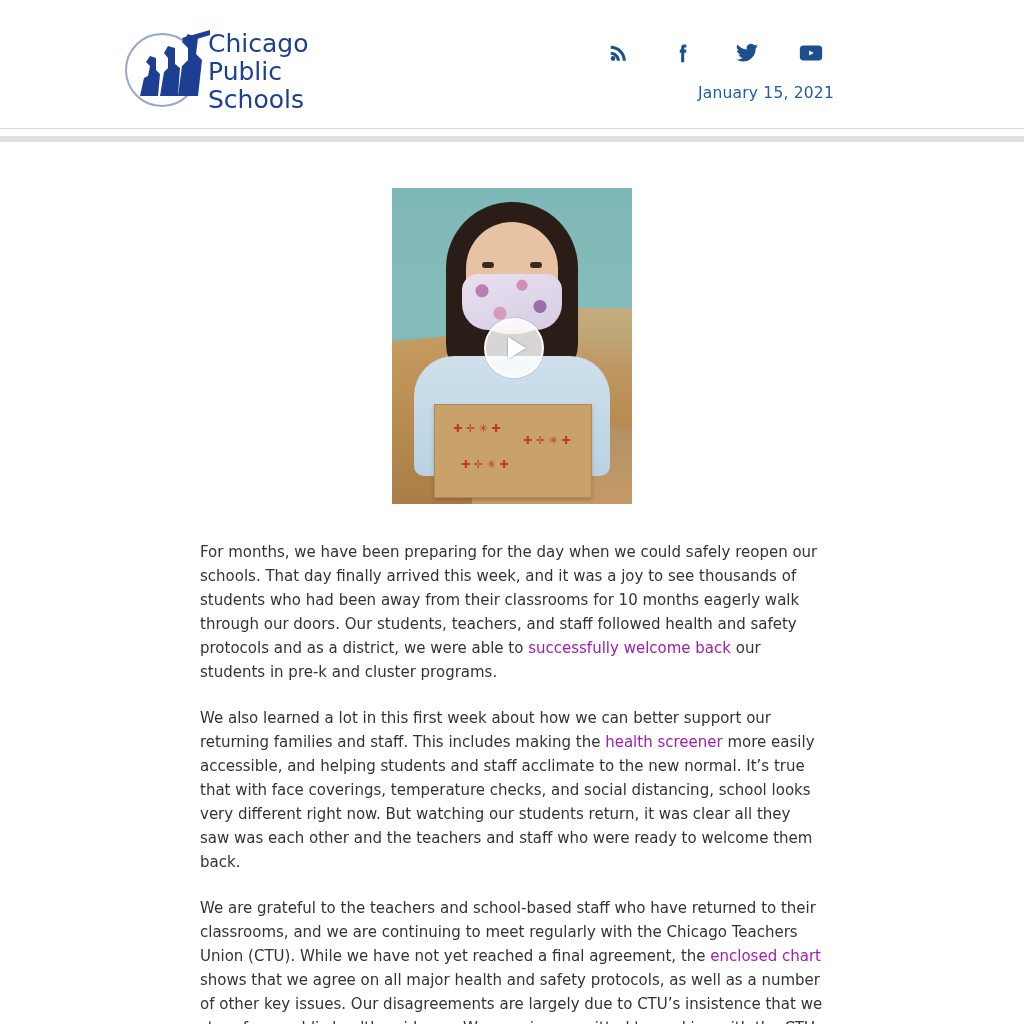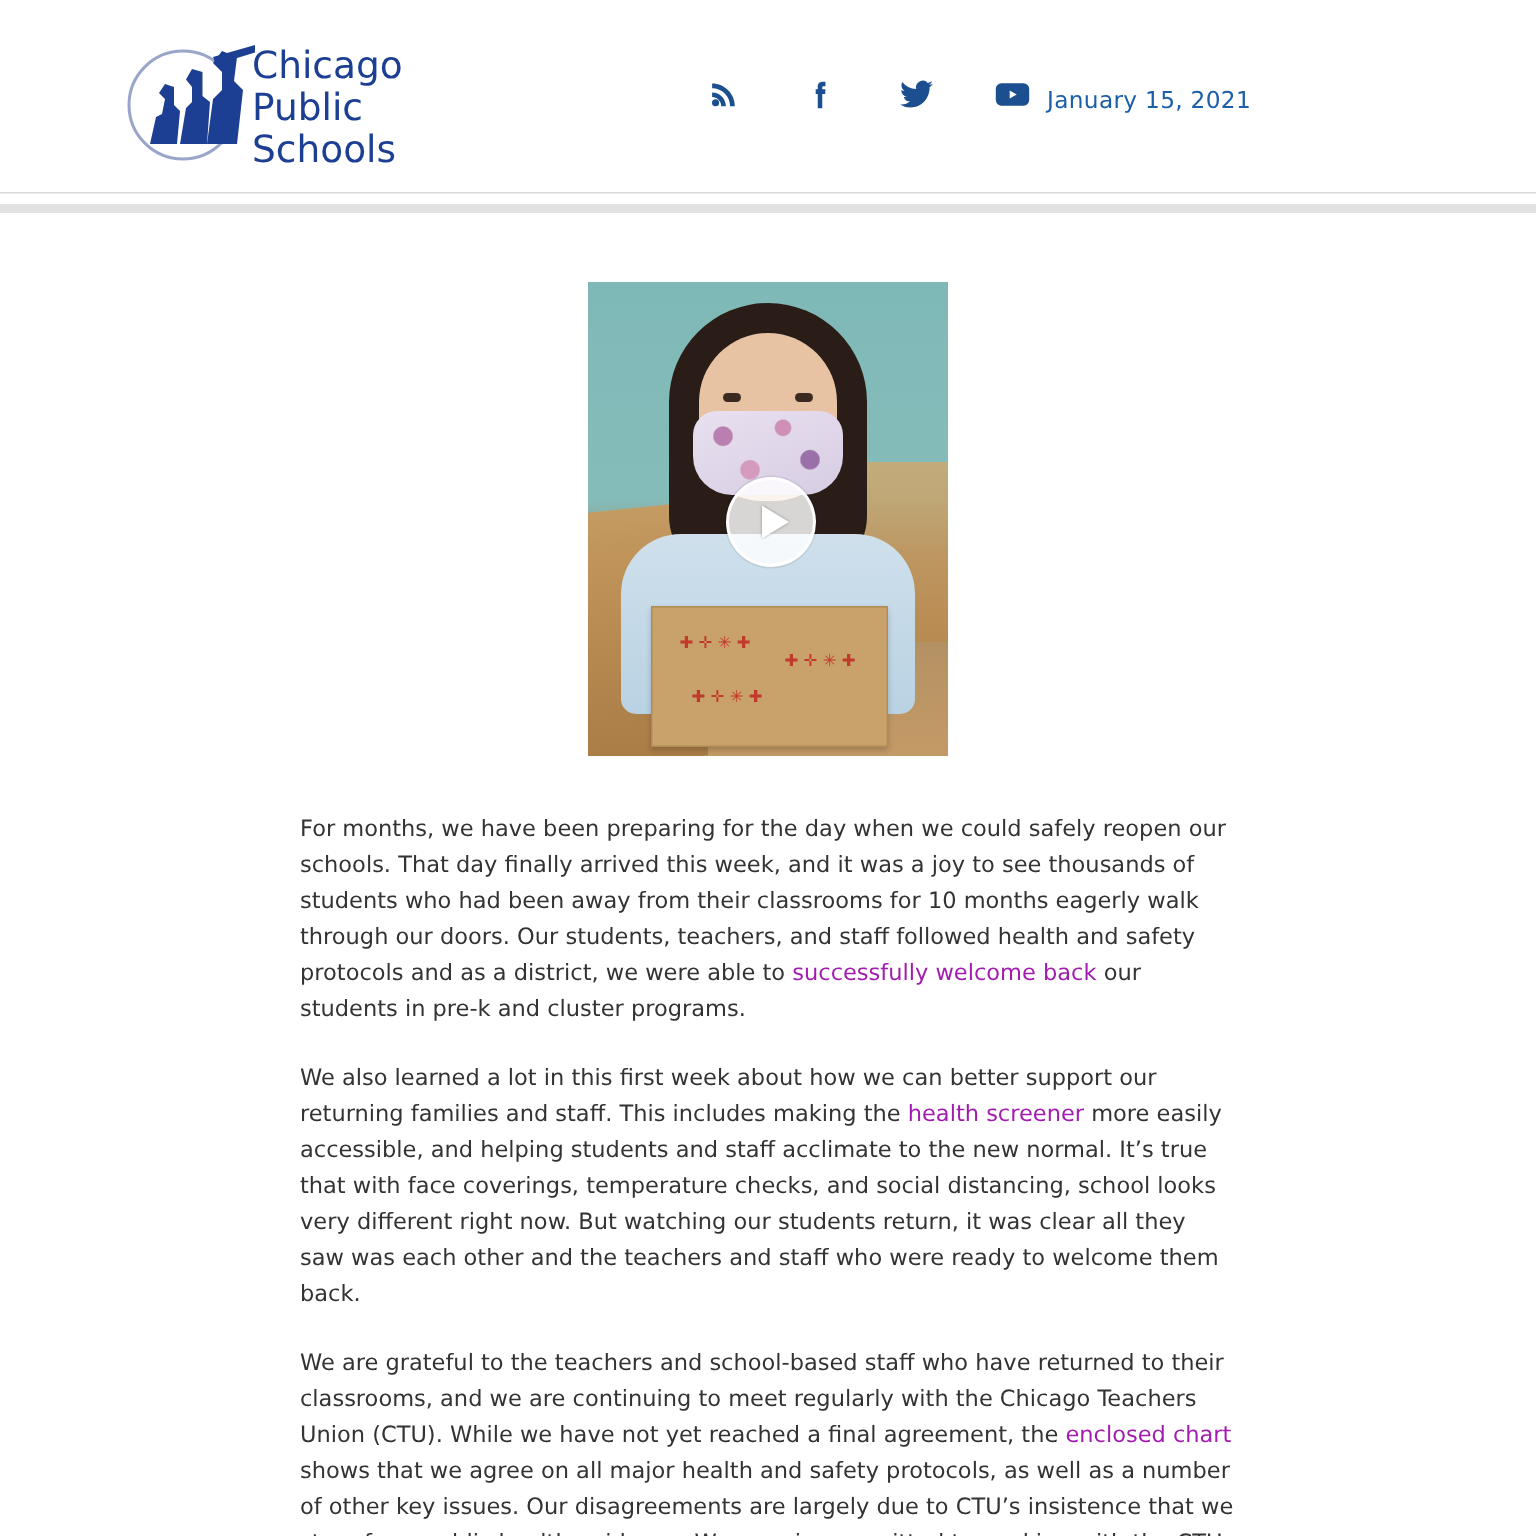--- a/index.html
+++ b/index.html
@@ -24,34 +24,34 @@
     position: relative;
     height: 128px;
   }
   .header-inner {
     width: 1024px;
     margin: 0 auto;
     display: flex;
     align-items: flex-start;
     justify-content: space-between;
     box-sizing: border-box;
-    padding: 0 190px 0 80px;
+    padding: 0 190px 0 120px;
   }
   .logo-wrap {
     display: flex;
     align-items: center;
     margin-top: 12px;
   }
   .logo-svg {
     display: block;
   }
 
   .header-right {
     display: flex;
-    flex-direction: row;
+    flex-direction: column;
     align-items: flex-end;
     margin-top: 26px;
   }
   .social-row {
     display: flex;
     align-items: center;
     gap: 38px;
     padding-right: 10px;
   }
   .social-icon {

